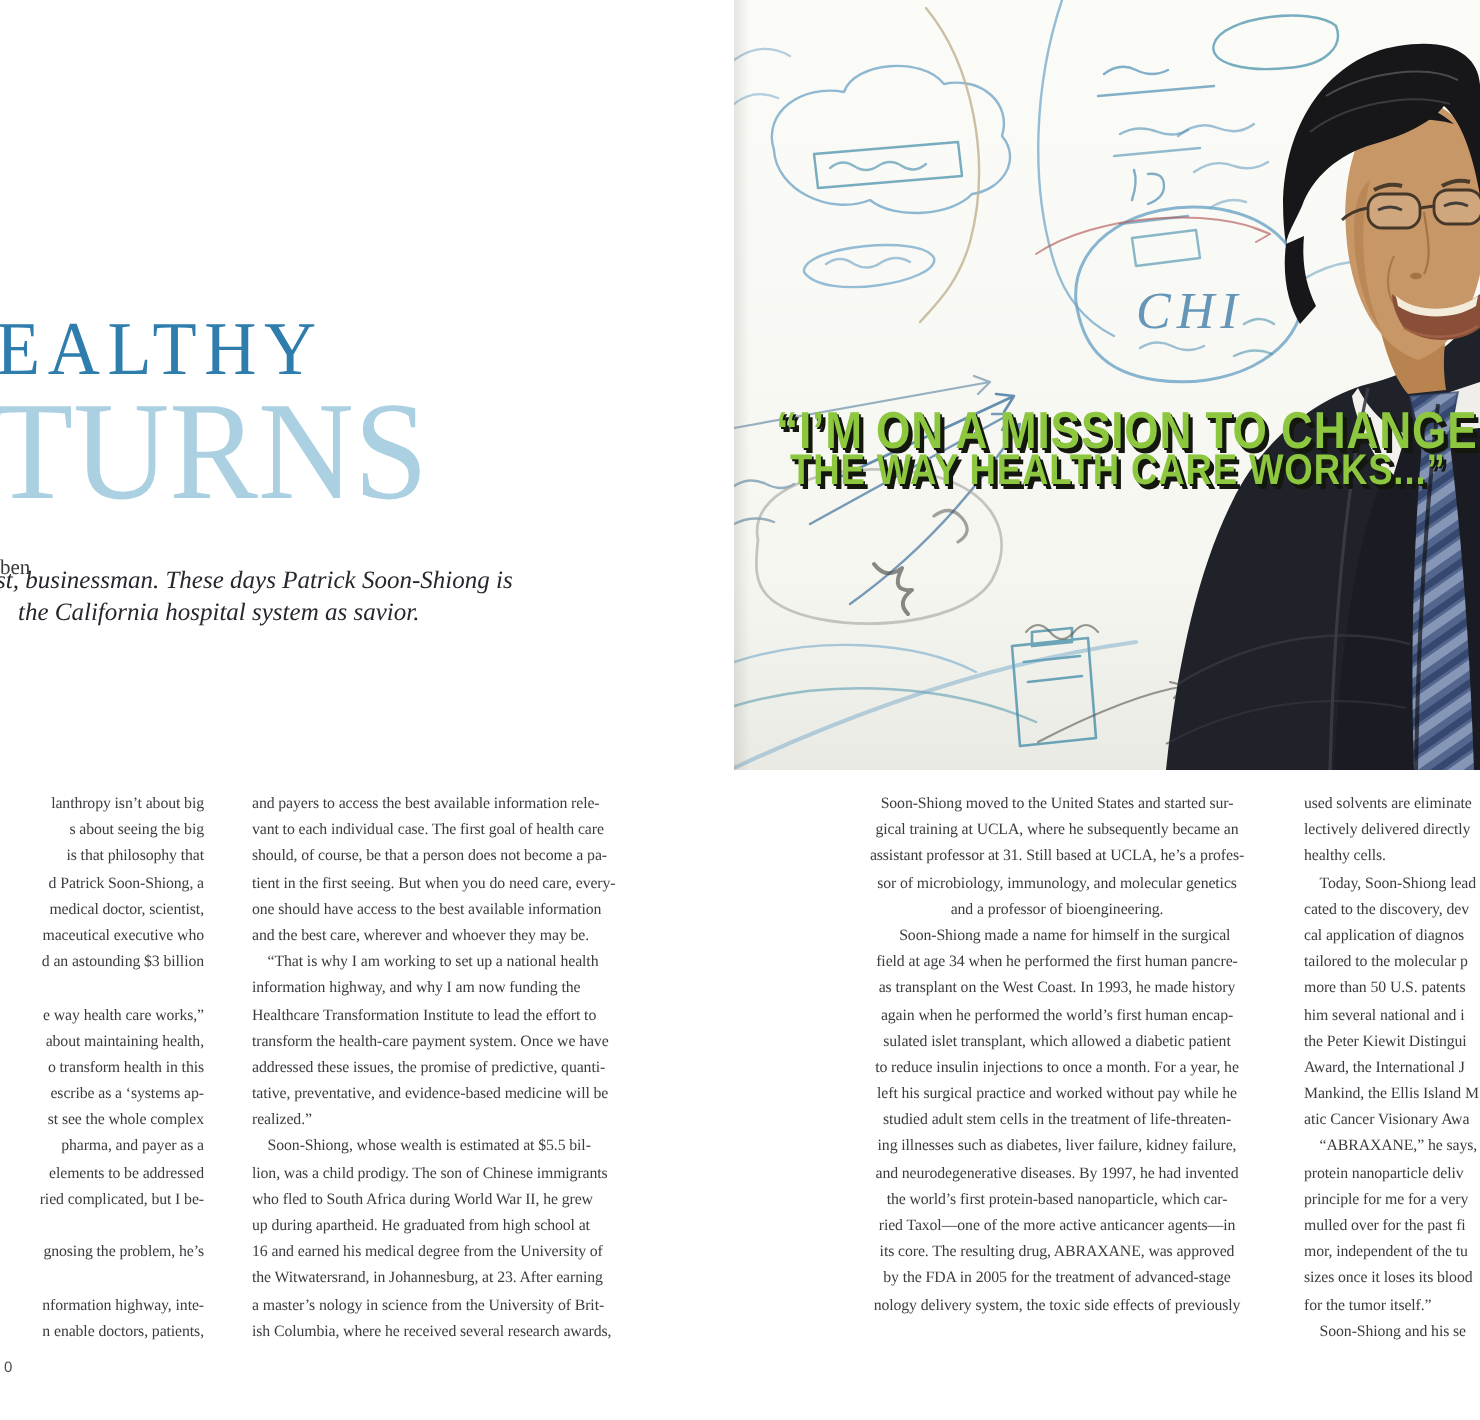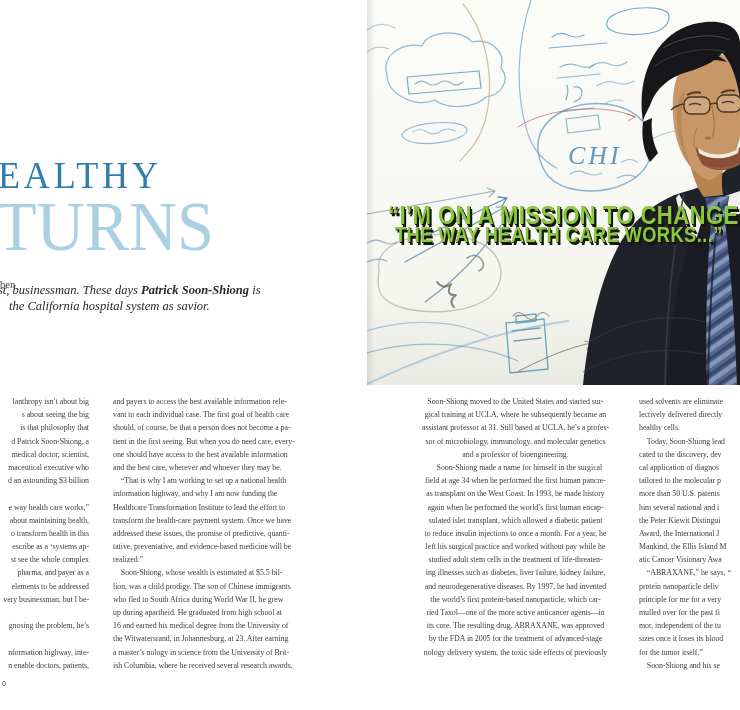--- a/index.html
+++ b/index.html
@@ -8,23 +8,23 @@
   .abs{position:absolute;}
   
   .hl1{left:-2px;top:156px;font-size:38px;line-height:1;letter-spacing:4px;color:#2e7dad;
        transform:scaleX(.95);transform-origin:left top;white-space:nowrap;}
   .hl2{left:-4px;top:192px;font-size:70px;line-height:1;letter-spacing:0;color:#abd0e2;
        transform:scaleX(.95);transform-origin:left top;white-space:nowrap;}
   .byline{left:0;top:256px;font-size:10.5px;color:#3a3a3a;margin-top:23px;}
   .intro{font-style:italic;color:#26262e;font-size:12.5px;line-height:1;white-space:pre;}
   .intro1{left:-2px;top:284px;}
   .intro2{left:9px;top:300px;}
-  .intro b{font-weight:bold;}
-  
-  .col{position:absolute;top:395px;color:#3e3b40;font-size:7.9px;letter-spacing:-0.05px;}
+  .intro b{font-weight:normal;}
+  
+  .col{position:absolute;top:395px;color:#3e3b40;font-size:7.9px;letter-spacing:-0.05px;padding-left:13px;}
   .tl{height:13.2px;line-height:13.2px;white-space:pre;}
   #col1{left:0;width:89px;height:278px;overflow:hidden;}
   #col1 .tl{float:right;clear:both;}
   #col2{left:113px;width:209px;}
   #col3{left:411px;width:209px;text-align:center;}
   #col4{left:639px;width:101px;height:278px;overflow:hidden;}
   
   .foot{font-family:"Liberation Sans",sans-serif;font-size:7.5px;color:#4c4c4c;letter-spacing:.8px;}
   .footL{left:2px;top:679px;}
   .footR{left:760px;top:683px;}
@@ -60,21 +60,21 @@
       <div class="tl">maceutical executive who</div>
       <div class="tl">d an astounding $3 billion</div>
       <div class="tl">&nbsp;</div>
       <div class="tl">e way health care works,”</div>
       <div class="tl">about maintaining health,</div>
       <div class="tl">o transform health in this</div>
       <div class="tl">escribe as a ‘systems ap-</div>
       <div class="tl">st see the whole complex</div>
       <div class="tl">pharma, and payer as a</div>
       <div class="tl">elements to be addressed</div>
-      <div class="tl">very businessman, but I be-</div>
+      <div class="tl">ried complicated, but I be-</div>
       <div class="tl">&nbsp;</div>
       <div class="tl">gnosing the problem, he’s</div>
       <div class="tl">&nbsp;</div>
       <div class="tl">nformation highway, inte-</div>
       <div class="tl">n enable doctors, patients,</div>
     </div>
   <div id="col2" class="col">
       <div class="tl">and payers to access the best available information rele-</div>
       <div class="tl">vant to each individual case. The first goal of health care</div>
       <div class="tl">should, of course, be that a person does not become a pa-</div>

